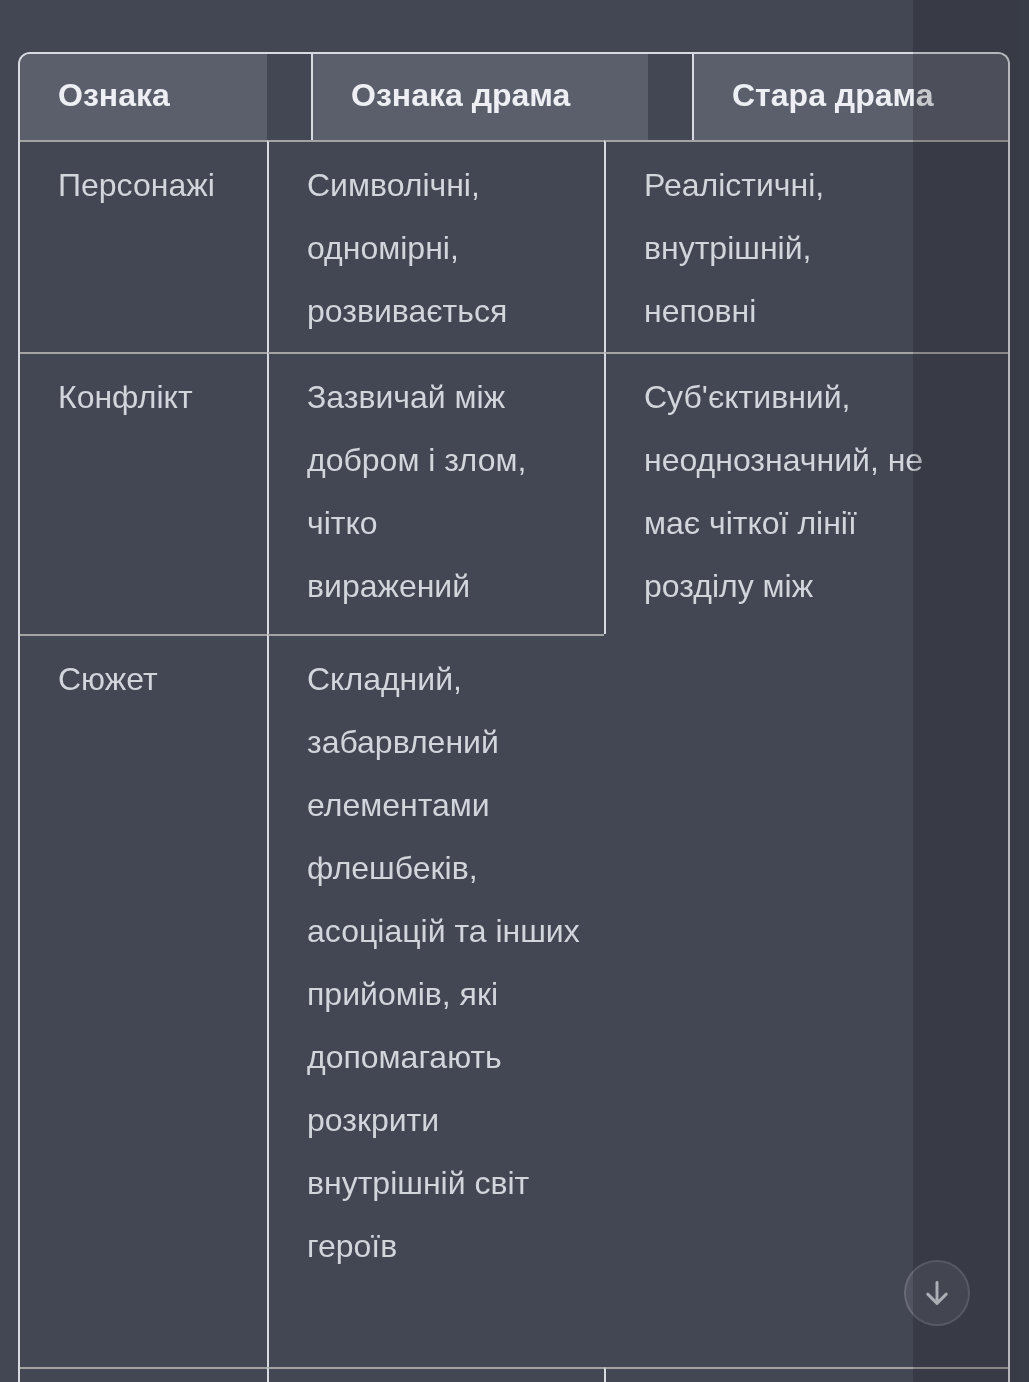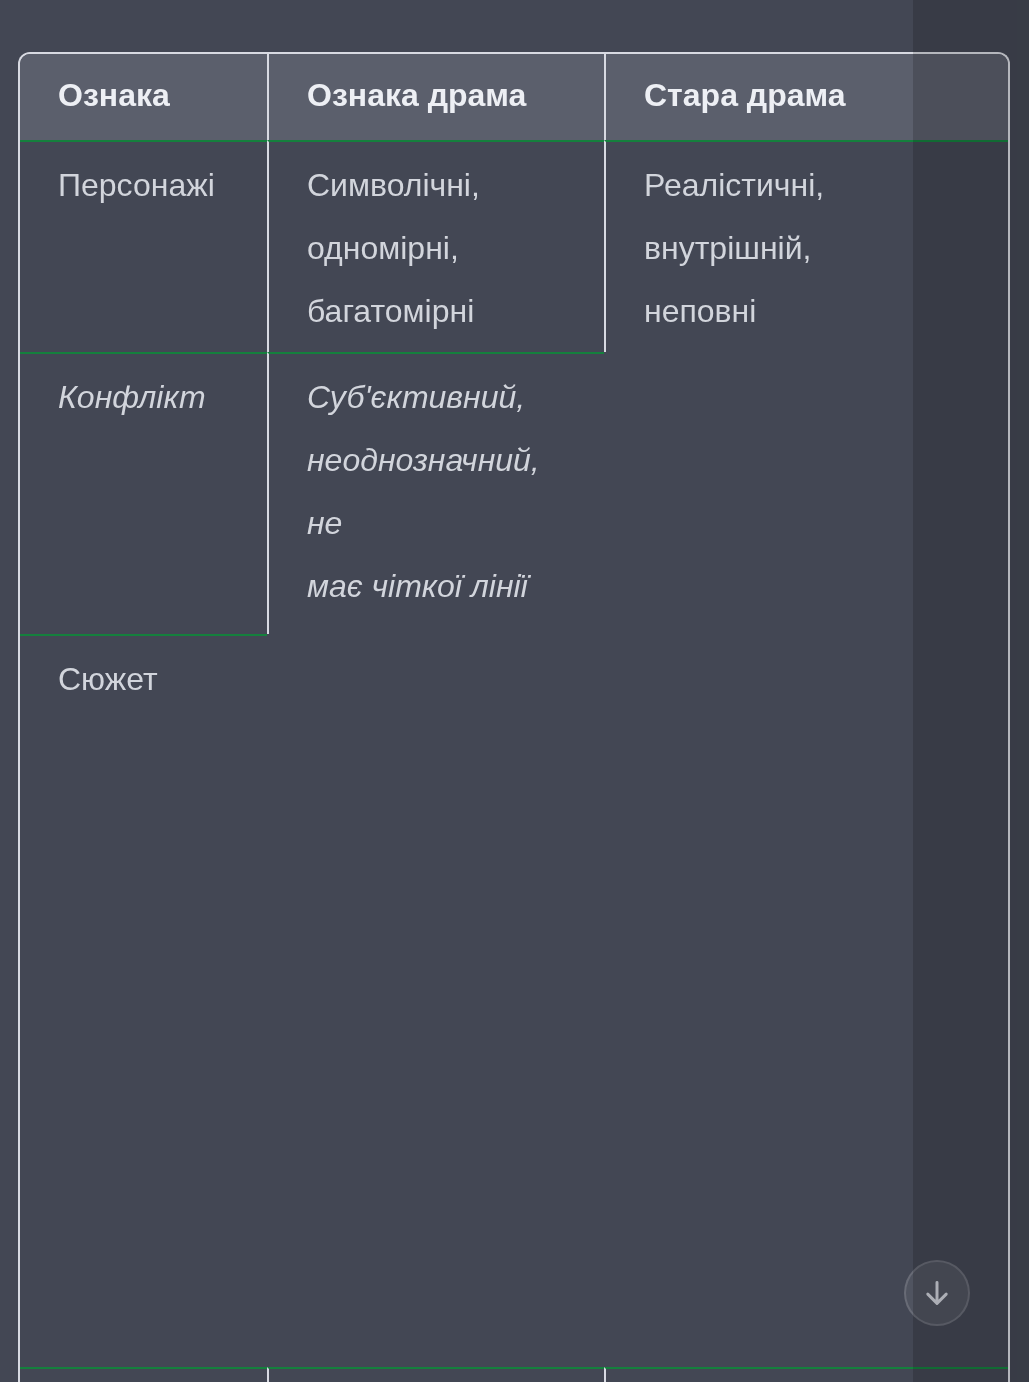--- a/index.html
+++ b/index.html
@@ -36,30 +36,30 @@
   .cell {
     box-sizing: border-box;
     padding: 12px 24px 12px 38px;
     font-size: 32px;
     line-height: 63px;
     color: #d2d5dc;
     white-space: pre-line;
     overflow: hidden;
   }
   .c2, .c3 { border-left: 2px solid #d8dae2; }
-  .trow + .trow .cell { border-top: 2px solid #15803d; }
+  .trow + .trow .cell { border-top: 2px solid #a3a3a3; }
   .thead .cell {
     background: #5b5f6c;
     font-weight: 700;
     color: #edeff4;
     padding-top: 10px;
   }
-  .h-header { height: 86px; }
+  .h-header { height: 86px; gap: 44px; }
   .h-r1 { height: 212px; }
-  .h-r2 { height: 282px; font-style: italic; }
+  .h-r2 { height: 282px; }
   .h-r3 { height: 733px; }
   .h-r4 { height: 340px; }
   
   .scroll-btn {
     position: absolute;
     left: 904px;
     top: 1260px;
     width: 66px;
     height: 66px;
     box-sizing: border-box;
@@ -96,37 +96,51 @@
     <div class="trow thead h-header">
       <div class="cell c1">Ознака</div>
       <div class="cell c2">Ознака драма</div>
       <div class="cell c3">Стара драма</div>
     </div>
 
     <div class="trow h-r1">
       <div class="cell c1">Персонажі</div>
       <div class="cell c2">Символічні,
 одномірні,
-багатомірні</div>
+розвивається</div>
       <div class="cell c3">Реалістичні,
 внутрішній,
 неповні</div>
     </div>
 
     <div class="trow h-r2">
       <div class="cell c1">Конфлікт</div>
+      <div class="cell c2">Зазвичай між
+добром і злом,
+чітко
+виражений</div>
       <div class="cell c3">Суб'єктивний,
 неоднозначний, не
 має чіткої лінії
 розділу між
 героями</div>
     </div>
 
     <div class="trow h-r3">
       <div class="cell c1">Сюжет</div>
+      <div class="cell c3">Складний,
+забарвлений
+елементами
+флешбеків,
+асоціацій та інших
+прийомів, які
+допомагають
+розкрити
+внутрішній світ
+героїв</div>
     </div>
 
     <div class="trow h-r4">
       <div class="cell c1">Структура</div>
       <div class="cell c2">Класична, три-</div>
       <div class="cell c3">Експериментальна</div>
     </div>
 
   </div>
 

